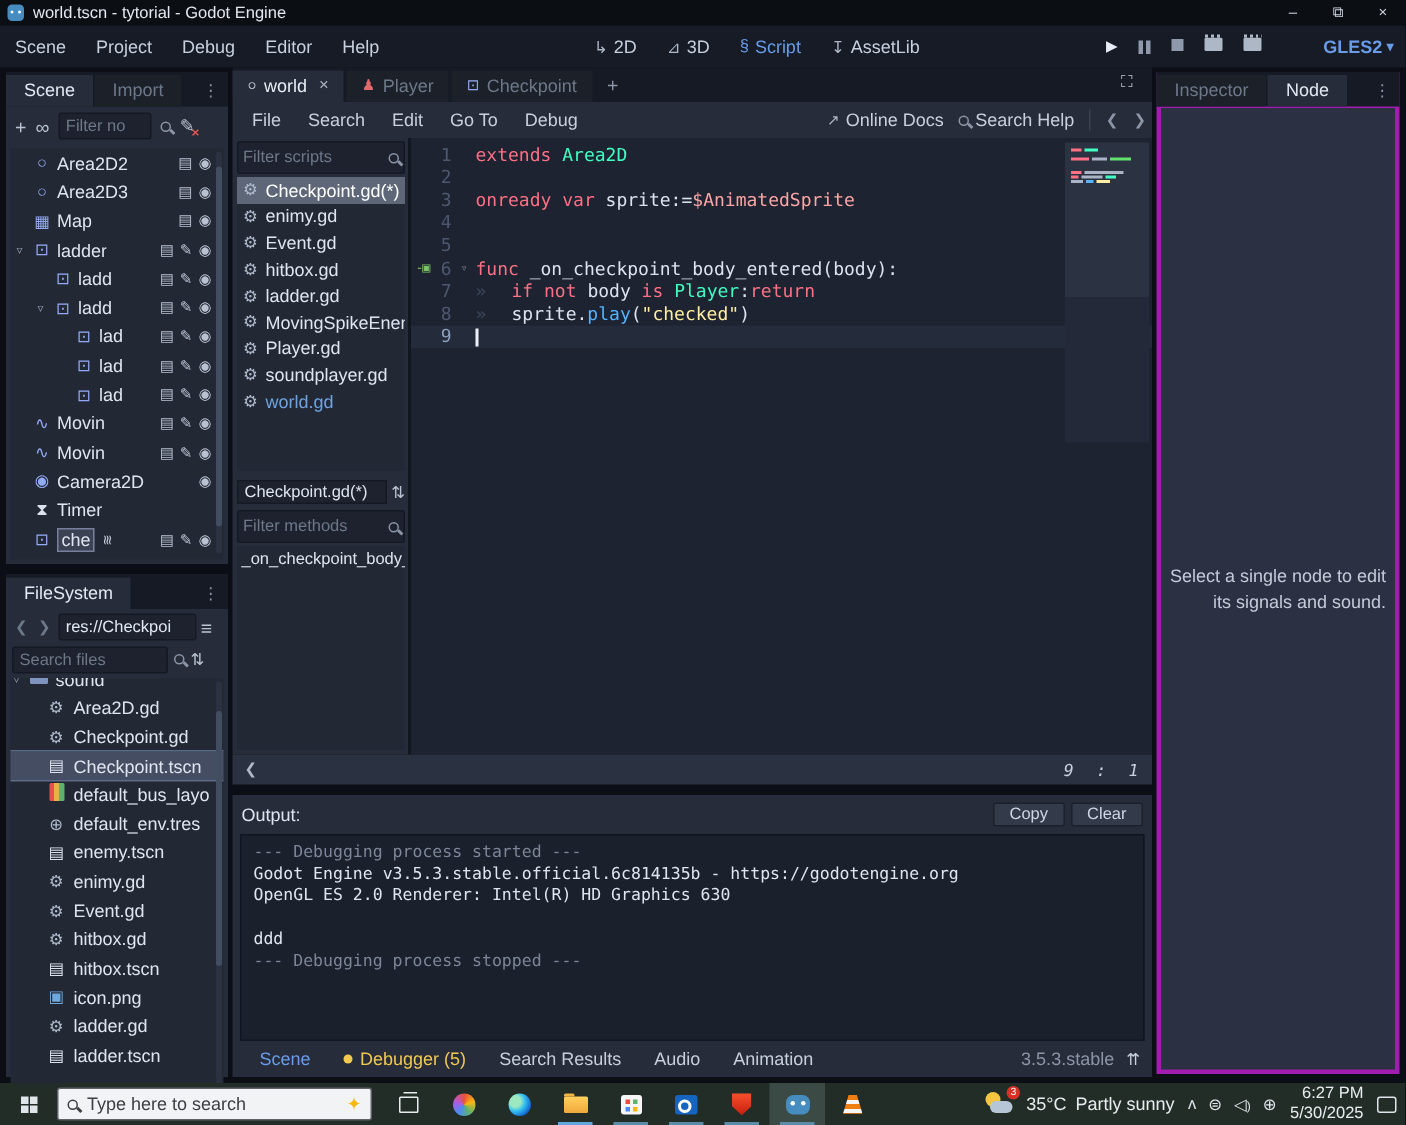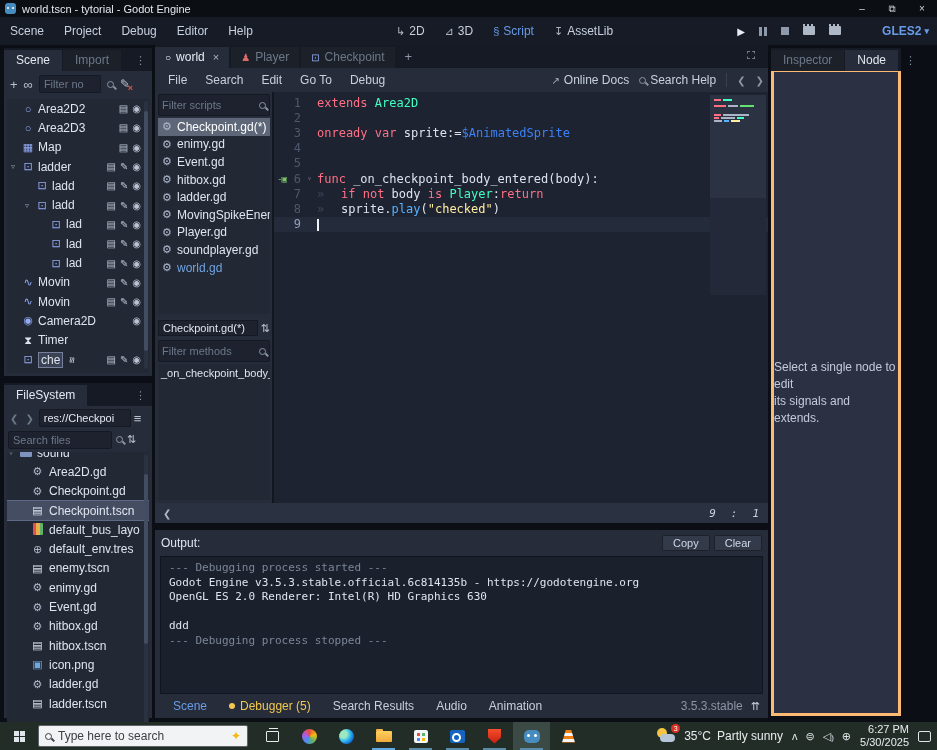--- a/index.html
+++ b/index.html
@@ -125,21 +125,21 @@
   .code-lines { position:absolute; left:0; top:3px; right:0; }
   .crow { display:flex; align-items:center; height:15.2px; position:relative; color:#dde3ee; white-space:pre; }
   .crow.current { background:#242b3a; }
   .crow .cic { position:absolute; left:3px; color:#7bc168; font-size:9px; letter-spacing:-1px; }
   .crow .lnum { width:30px; flex:none; text-align:right; color:#4d586e; padding-right:3px; }
   .crow.current .lnum { color:#8fa1c0; }
   .crow .fold { width:11px; flex:none; color:#6d7889; font-size:8px; text-align:center; }
   .crow .ctext { padding-left:2px; }
   .ind { display:inline-block; width:24px; color:#3c475c; }
   .tok-kw { color:#ff7085; } .tok-type { color:#42ffc2; } .tok-str { color:#ffeda1; }
-  .tok-fn { color:#57b3ff; } .tok-node { color:#3b82f6; } .tok-pl { color:#dde3ee; }
+  .tok-fn { color:#57b3ff; } .tok-node { color:#fca5a5; } .tok-pl { color:#dde3ee; }
   .cursor { display:inline-block; width:2px; height:12px; background:#eef2f8; vertical-align:middle; }
   .minimap { position:absolute; right:2px; top:3px; width:56px; height:200px; background:#232938; }
   .mm-viewport { position:absolute; left:0; top:0; width:56px; height:103px; background:#2b3242; }
   .mm-seg { position:absolute; height:2px; }
   .mm-kw{background:#ff7085;} .mm-type{background:#42ffc2;} .mm-node{background:#63e26f;}
   .mm-fn{background:#57b3ff;} .mm-str{background:#ffeda1;} .mm-pl{background:#aab4c6;}
 
   .code-status { display:flex; align-items:center; height:20px; background:#2a3140; font-size:11px; color:#c8d0de; padding:0 8px; }
   .cs-left { color:#aeb7c6; font-size:10px; }
   .cs-right { margin-left:auto; font-family:"DejaVu Sans Mono",monospace; letter-spacing:1px;font-style:italic; }
@@ -155,24 +155,24 @@
   .out-tabs { display:flex; align-items:center; height:24px; font-size:12px; color:#c6cfdc; padding:0 8px; gap:2px; }
   .otab { padding:0 10px; display:flex; align-items:center; gap:5px; }
   .otab.active { color:#699ce8; }
   .otab.alert { color:#f1c850; }
   .otab .adot { width:6px; height:6px; border-radius:50%; background:#f1c850; }
   .out-version { margin-left:auto; color:#8b95a7; display:flex; align-items:center; gap:8px;justify-content:flex-end; }
   .collapse-ic { color:#c6cfdc; font-size:11px; }
 
   
   .dock-right { position:absolute; left:771px; top:45px; width:162px; height:673px; }
-  .node-panel { position:absolute; left:0; top:3px; width:130px; height:668px; background:#fdba74; }
+  .node-panel { position:absolute; left:0; top:3px; width:162px; height:668px; background:#a21caf; }
   .node-msg-area { position:absolute; left:3px; top:24px; right:3px; bottom:3px; background:#2b3142;
     display:flex; flex-direction:column; align-items:center; justify-content:center; }
-  .node-msg { color:#c3cbd9; font-size:12px; text-align:left; line-height:17px; }
+  .node-msg { color:#c3cbd9; font-size:12px; text-align:right; line-height:17px; }
 
   
   .taskbar { position:absolute; left:0; top:722px; width:937px; height:28px; background:#232d28;
     display:flex; align-items:center; color:#e8ecef; }
   .tb-start { width:38px; height:28px; display:flex; align-items:center; justify-content:center; }
   .winlogo { display:grid; grid-template-columns:5px 5px; grid-template-rows:5px 5px; gap:1px; }
   .winlogo i { background:#dfe5ea; display:block; }
   .tb-search { width:210px; height:22px; background:#f1f3f4; border:1px solid #5f6368; border-radius:2px;
     display:flex; align-items:center; gap:6px; padding:0 6px; margin-right:6px; }
   .tb-search .mag { border-color:#3c4043; } .tb-search .mag::after { background:#3c4043; }
@@ -698,21 +698,21 @@
     <span class="fullscreen-btn" style="position:absolute; right:178px; top:4px;">⛶</span>
     <div class="node-panel">
       <div class="tabstrip" id="node-dock-tabs">
           <span class="ptab">Inspector</span>
           <span class="ptab active">Node</span>
           <span class="dots">⋮</span>
         </div>
       <div class="node-msg-area">
         <div class="node-msg">
           <div>Select a single node to edit</div>
-          <div>its signals and extends.</div>
+          <div>its signals and sound.</div>
         </div>
       </div>
     </div>
   </div>
 
   <div class="taskbar">
     <div class="tb-start">
       <span class="winlogo">
           <i></i>
           <i></i>

